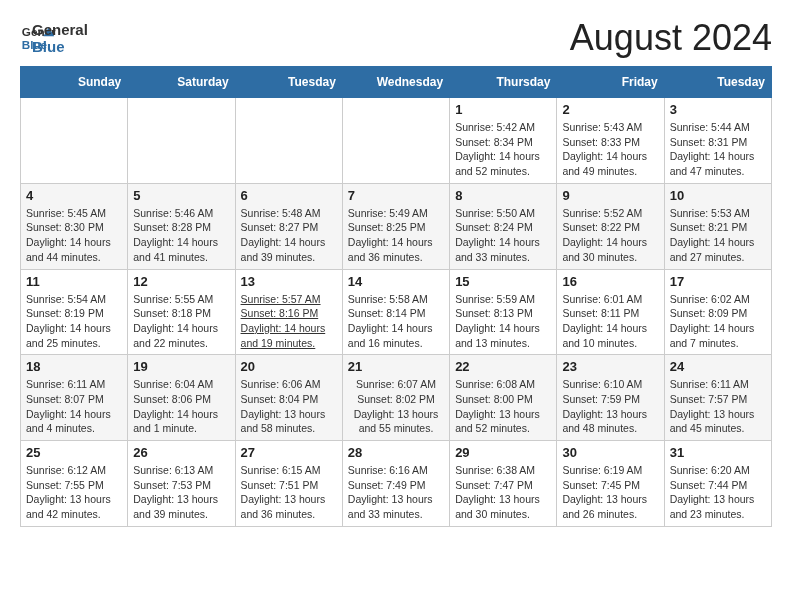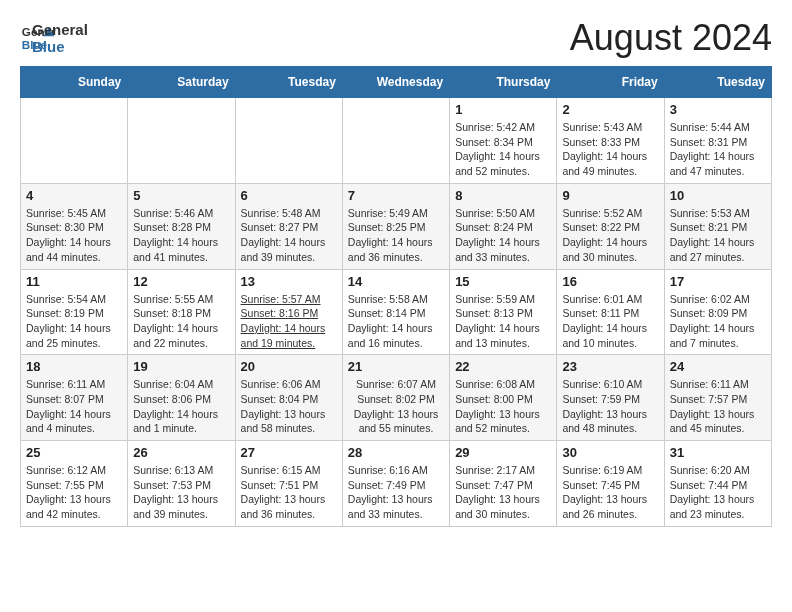--- a/index.html
+++ b/index.html
@@ -288,21 +288,21 @@
 Daylight: 13 hours and 36 minutes.</div>
         </td>
         <td>
           <div class="day-num">28</div>
           <div class="day-info" style="white-space: pre-line;">Sunrise: 6:16 AM
 Sunset: 7:49 PM
 Daylight: 13 hours and 33 minutes.</div>
         </td>
         <td>
           <div class="day-num">29</div>
-          <div class="day-info" style="white-space: pre-line;">Sunrise: 2:17 AM
+          <div class="day-info" style="white-space: pre-line;">Sunrise: 6:38 AM
 Sunset: 7:47 PM
 Daylight: 13 hours and 30 minutes.</div>
         </td>
         <td>
           <div class="day-num">30</div>
           <div class="day-info" style="white-space: pre-line;">Sunrise: 6:19 AM
 Sunset: 7:45 PM
 Daylight: 13 hours and 26 minutes.</div>
         </td>
         <td>

